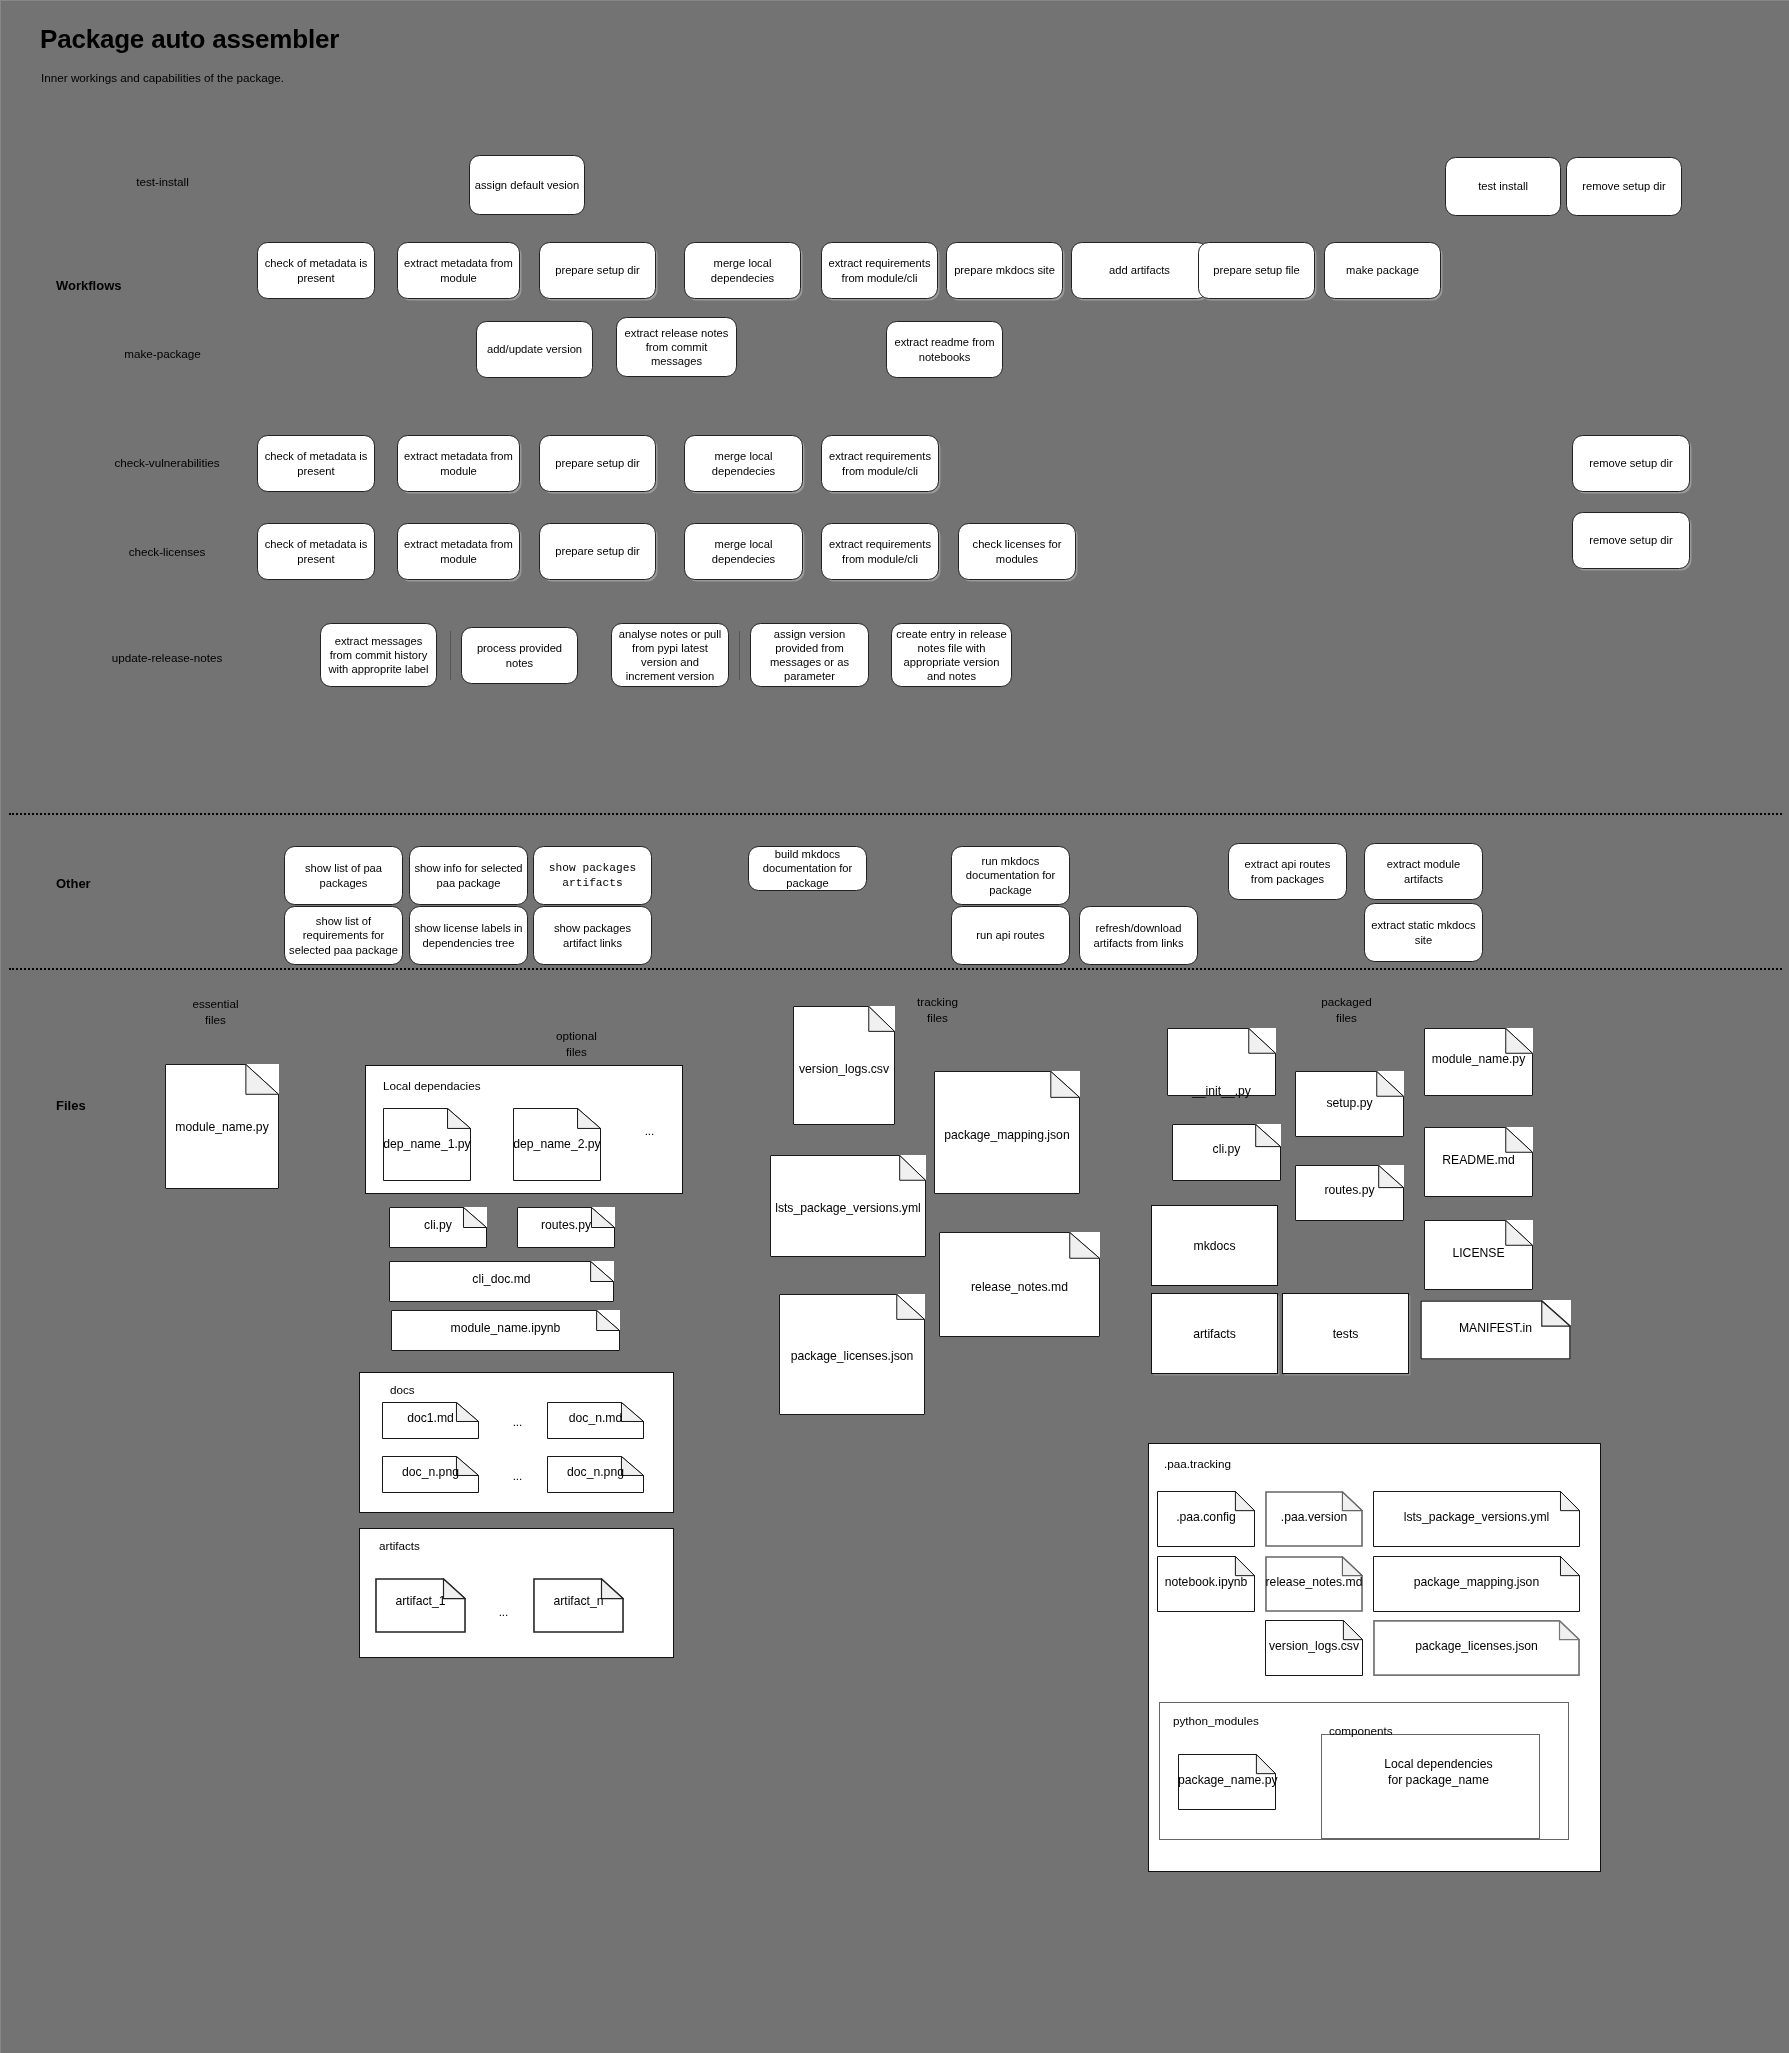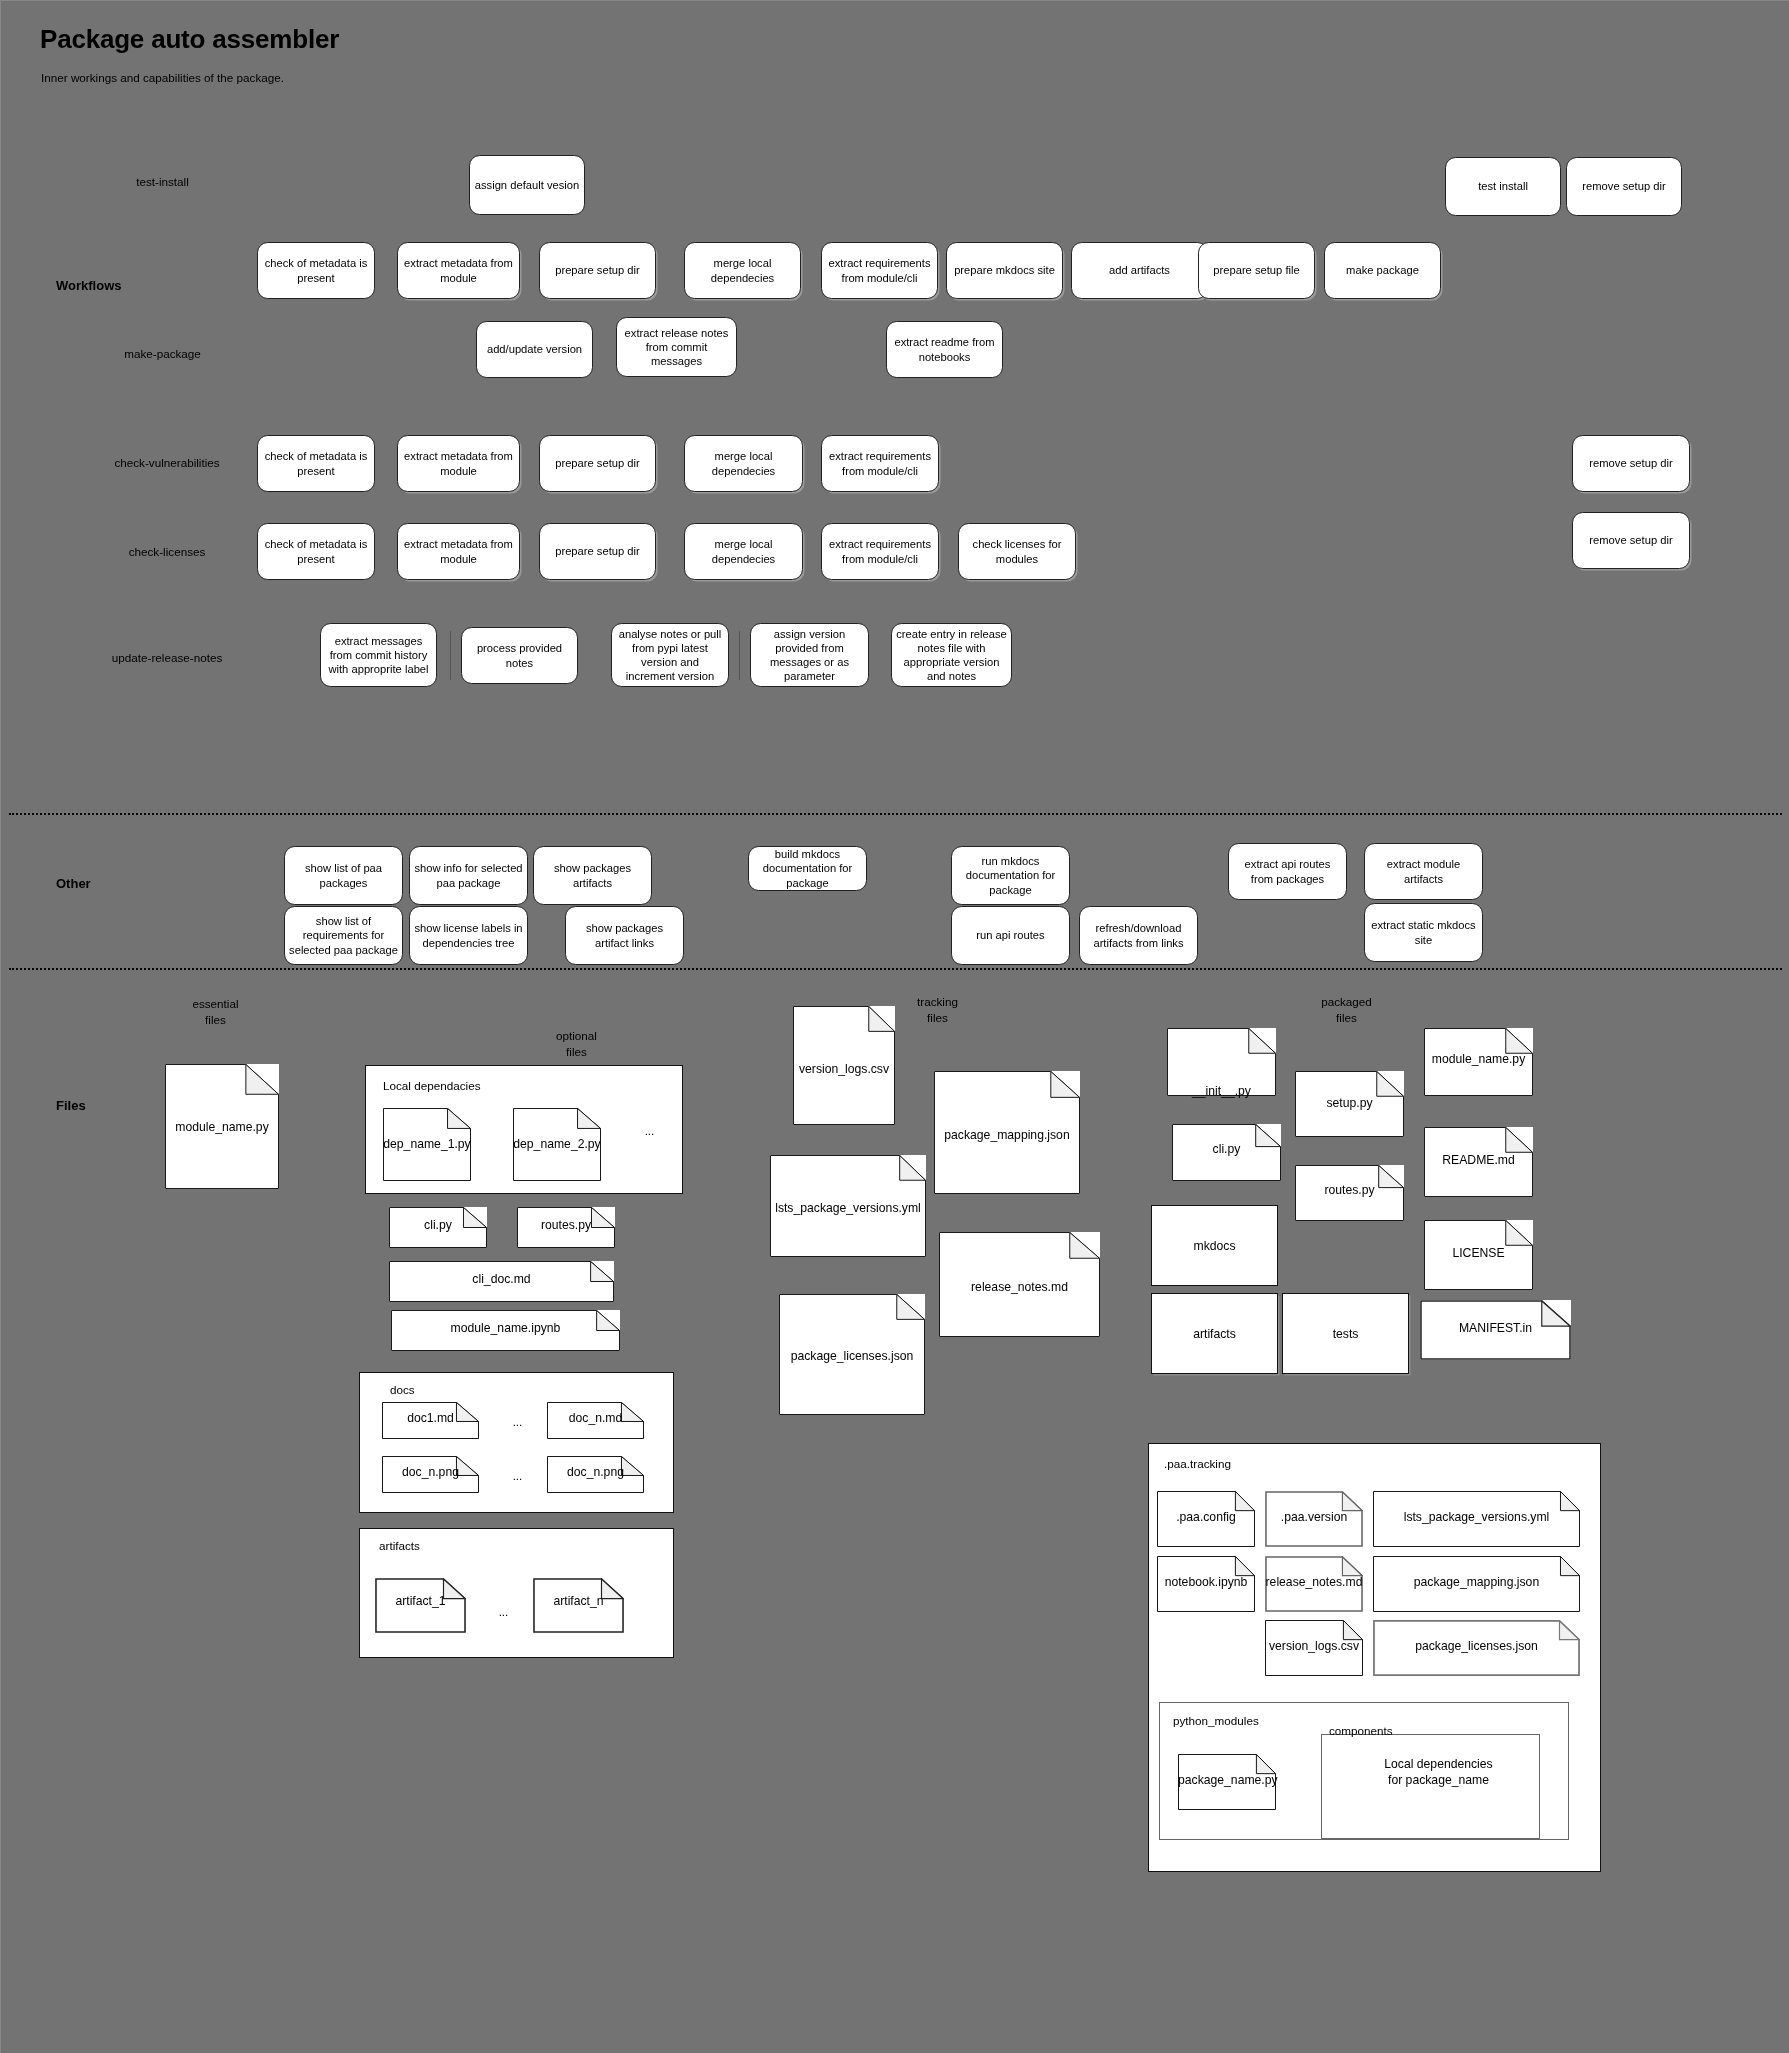--- a/index.html
+++ b/index.html
@@ -191,25 +191,25 @@
   <div class="abs tick" style="left:738px; top:630px; height:49px;"></div>
   <div class="abs rbox" style="left:749px; top:622px; width:119px; height:64px;">assign version provided from messages or as parameter</div>
   <div class="abs rbox" style="left:890px; top:622px; width:121px; height:64px;">create entry in release notes file with appropriate version and notes</div>
 
   <div class="abs dotsep" style="left:7.8px; top:812px; width:1773px;"></div>
 
   <div class="abs section-label" style="left:55px; top:875px;">Other</div>
 
   <div class="abs rbox" style="left:283px; top:845px; width:119px; height:59px;">show list of paa packages</div>
   <div class="abs rbox" style="left:408px; top:845px; width:119px; height:59px;">show info for selected paa package</div>
-  <div class="abs rbox" style="left:532px; top:845px; width:119px; height:59px;">show packages artifacts</div>
+  <div class="abs rbox" style="left:532px; top:845px; width:119px; height:59px;font-family:Liberation Mono, monospace;">show packages artifacts</div>
 
   <div class="abs rbox" style="left:283px; top:905px; width:119px; height:59px;">show list of requirements for selected paa package</div>
   <div class="abs rbox" style="left:408px; top:905px; width:119px; height:59px;">show license labels in dependencies tree</div>
-  <div class="abs rbox" style="left:532px; top:905px; width:119px; height:59px;margin-left:32px;">show packages artifact links</div>
+  <div class="abs rbox" style="left:532px; top:905px; width:119px; height:59px;">show packages artifact links</div>
 
   <div class="abs rbox" style="left:747px; top:845px; width:119px; height:45px;">build mkdocs documentation for package</div>
 
   <div class="abs rbox" style="left:950px; top:845px; width:119px; height:59px;">run mkdocs documentation for package</div>
   <div class="abs rbox" style="left:950px; top:905px; width:119px; height:59px;">run api routes</div>
   <div class="abs rbox" style="left:1078px; top:905px; width:119px; height:59px;">refresh/download artifacts from links</div>
 
   <div class="abs rbox" style="left:1227px; top:842px; width:119px; height:57px;">extract api routes from packages</div>
   <div class="abs rbox" style="left:1363px; top:842px; width:119px; height:57px;">extract module artifacts</div>
   <div class="abs rbox" style="left:1363px; top:902px; width:119px; height:59px;">extract static mkdocs site</div>

